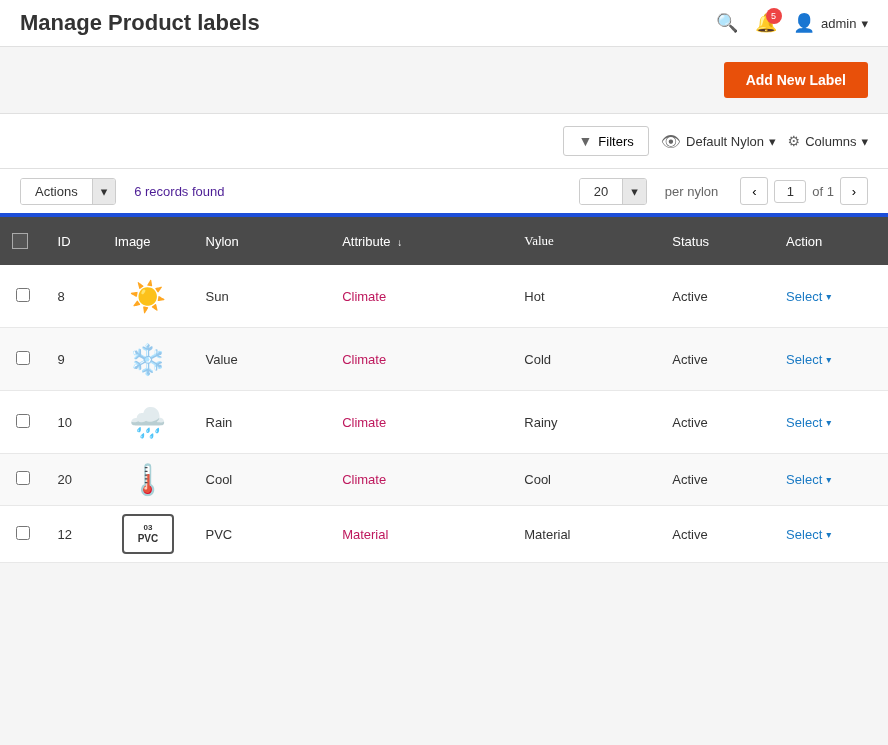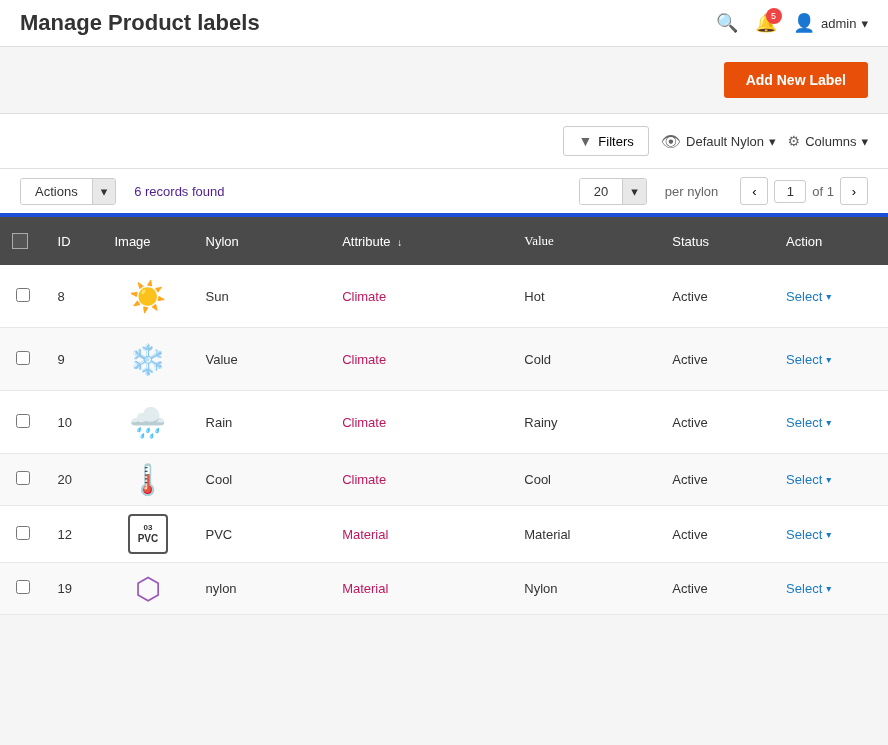--- a/index.html
+++ b/index.html
@@ -141,21 +141,21 @@
     .select-btn {
       display: flex; align-items: center; gap: 4px;
       background: none; border: none; cursor: pointer;
       color: #1a7ac4; font-size: 13px;
     }
     .select-caret { font-size: 10px; }
 
     .sort-indicator { font-size: 10px; margin-left: 3px; }
     .th-checkbox { width: 16px; height: 16px; border: 1px solid #aaa; background: #555; display: flex; align-items: center; justify-content: center; cursor: pointer; }
     .pvc-box {
-      width: 40px; height: 40px; border: 2px solid #555; border-radius: 4px;
+      width: 52px; height: 40px; border: 2px solid #555; border-radius: 4px;
       display: flex; flex-direction: column; align-items: center; justify-content: center;
       font-size: 9px; font-weight: bold; color: #333; line-height: 1.1;
     }
   </style>
 </head>
 <body>
 
 <div class="top-bar">
   <h1 class="page-title">Manage Product labels</h1>
   <div class="top-actions">
@@ -324,33 +324,14 @@
         <td><a class="attr-link">Material</a></td>
         <td>Material</td>
         <td>Active</td>
         <td>
           <button class="select-btn">
     <span style="color:#1a7ac4;">Select</span>
     <span class="select-caret" style="color:#1a7ac4;">▾</span>
   </button>
         </td>
       </tr>
-      <tr>
-        <td class="checkbox-col"><input type="checkbox" style="width: 14px; height: 14px; cursor: pointer;"></td>
-        <td class="id-col">19</td>
-        <td class="image-col">
-          <div class="img-cell">
-      <span style="font-size:30px;color:#9b59b6;">⬡</span>
-    </div>
-        </td>
-        <td>nylon</td>
-        <td><a class="attr-link">Material</a></td>
-        <td>Nylon</td>
-        <td>Active</td>
-        <td>
-          <button class="select-btn">
-    <span style="color:#1a7ac4;">Select</span>
-    <span class="select-caret" style="color:#1a7ac4;">▾</span>
-  </button>
-        </td>
-      </tr>
     </tbody>
 </table>
 
 </body></html>

